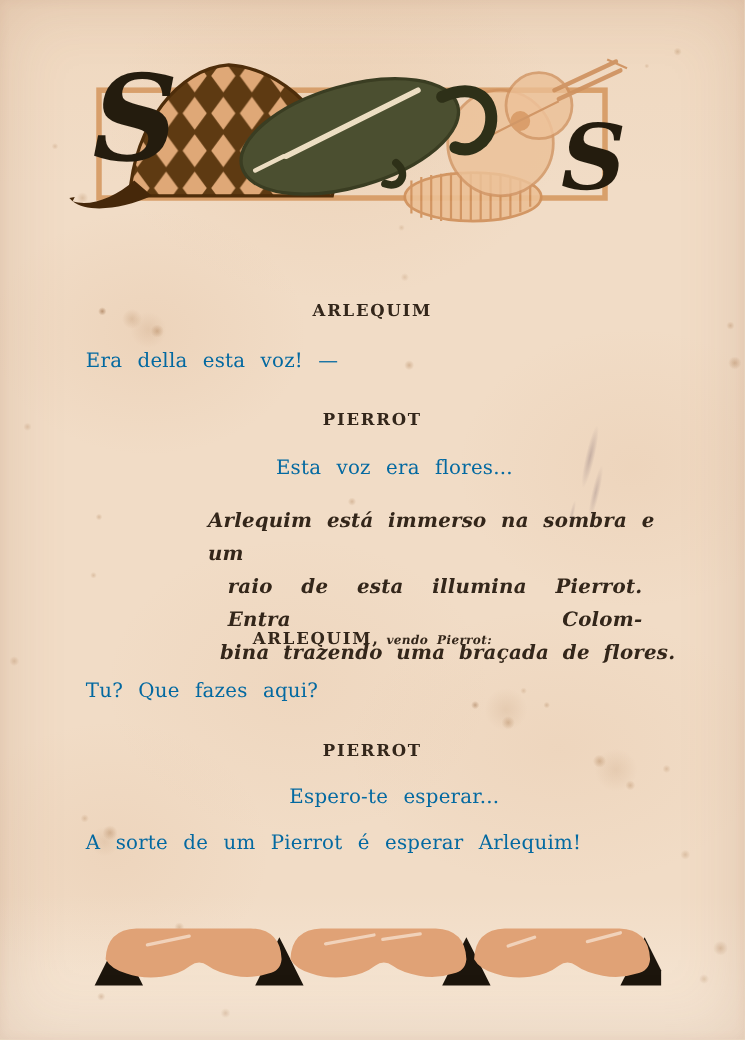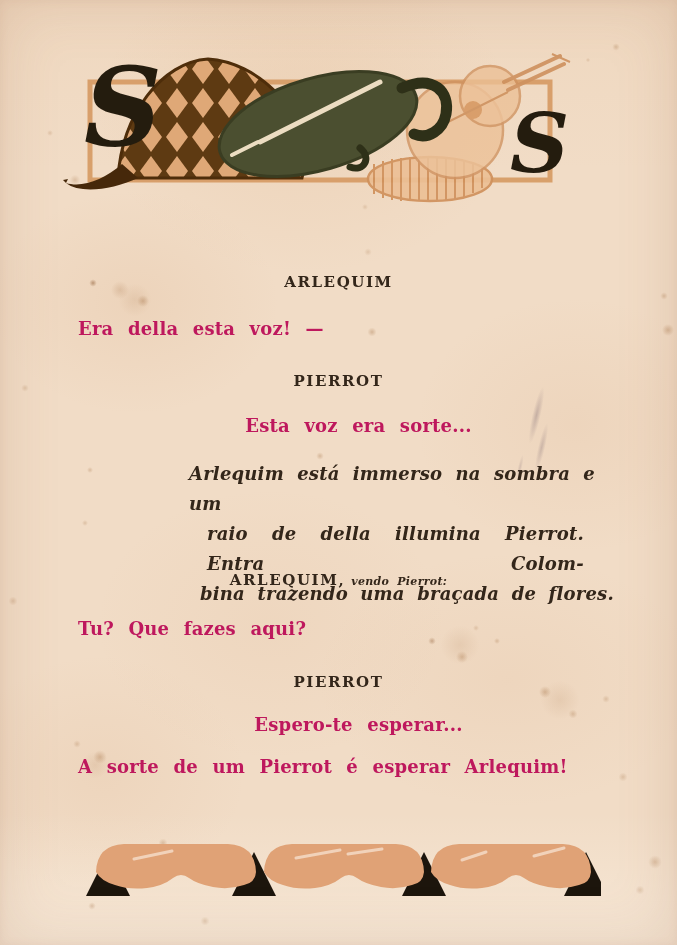--- a/index.html
+++ b/index.html
@@ -84,22 +84,22 @@
 
   .cue-speaker{
     position:absolute;left:0;width:677px;text-align:center;
     font-size:15px;font-weight:bold;letter-spacing:1.6px;color:#33261a;
     word-spacing:4px;
   }
   .cue-speaker .sp-note{
     font-style:italic;letter-spacing:.3px;font-size:11px;margin-left:6px;font-weight:bold;
   }
   .cue-line{
-    position:absolute;font-size:18px;font-weight:bold;word-spacing:8px;
-    letter-spacing:.2px;color:#be185d;white-space:nowrap;
+    position:absolute;font-size:18px;font-weight:normal;word-spacing:8px;
+    letter-spacing:.2px;color:#0369a1;white-space:nowrap;
   }
   .cue-line.left{left:78px;}
   .cue-line.centered{
     left:0;width:677px;text-align:center;padding-left:40px;box-sizing:border-box;
   }
   .direction{
     position:absolute;left:189px;top:459px;
     font-style:italic;font-weight:bold;font-size:18px;color:#33261a;
   }
   .dir-line{line-height:30px;word-spacing:6px;letter-spacing:.2px;}
@@ -151,25 +151,25 @@
     </g>
 
     <text x="24" y="93" font-family="'DejaVu Serif',serif" font-size="108" font-weight="bold" font-style="italic" fill="#241c0e">S</text>
     <text x="450" y="120" font-family="'DejaVu Serif',serif" font-size="82" font-weight="bold" font-style="italic" fill="#241c0e">S</text>
   </svg>
 
   <div class="cue-speaker" style="top:273px">ARLEQUIM</div>
   <div class="cue-line left" style="top:318px">Era della esta voz! —</div>
 
   <div class="cue-speaker" style="top:372px">PIERROT</div>
-  <div class="cue-line centered" style="top:415px">Esta voz era sorte...</div>
+  <div class="cue-line centered" style="top:415px">Esta voz era flores...</div>
 
   <div class="direction">
     <div class="dir-line l1">Arlequim está immerso na sombra  e  um</div>
-    <div class="dir-line l2">raio de della illumina Pierrot. Entra Colom-</div>
+    <div class="dir-line l2">raio de esta illumina Pierrot. Entra Colom-</div>
     <div class="dir-line l3">bina trazendo uma braçada de flores.</div>
   </div>
 
   <div class="cue-speaker" style="top:571px">
     <span class="sp-name">ARLEQUIM,</span><span class="sp-note">vendo Pierrot:</span>
   </div>
   <div class="cue-line left" style="top:618px">Tu? Que fazes aqui?</div>
 
   <div class="cue-speaker" style="top:673px">PIERROT</div>
   <div class="cue-line centered" style="top:714px">Espero-te esperar...</div>

